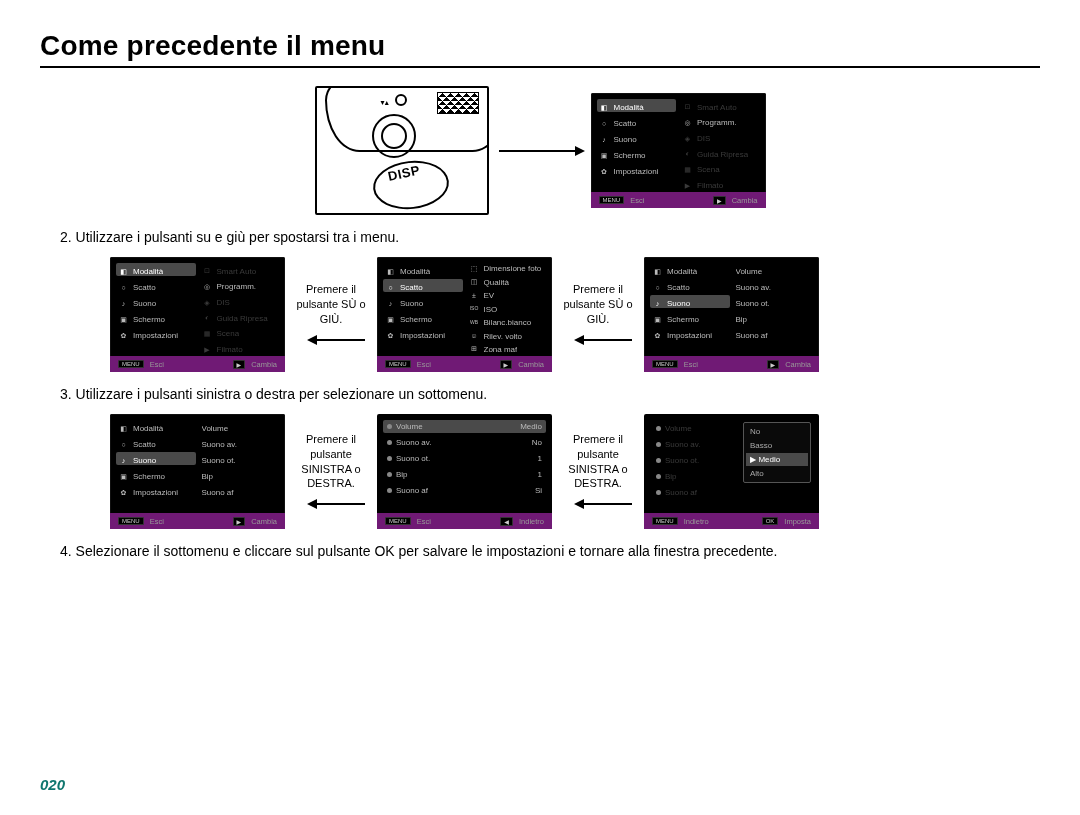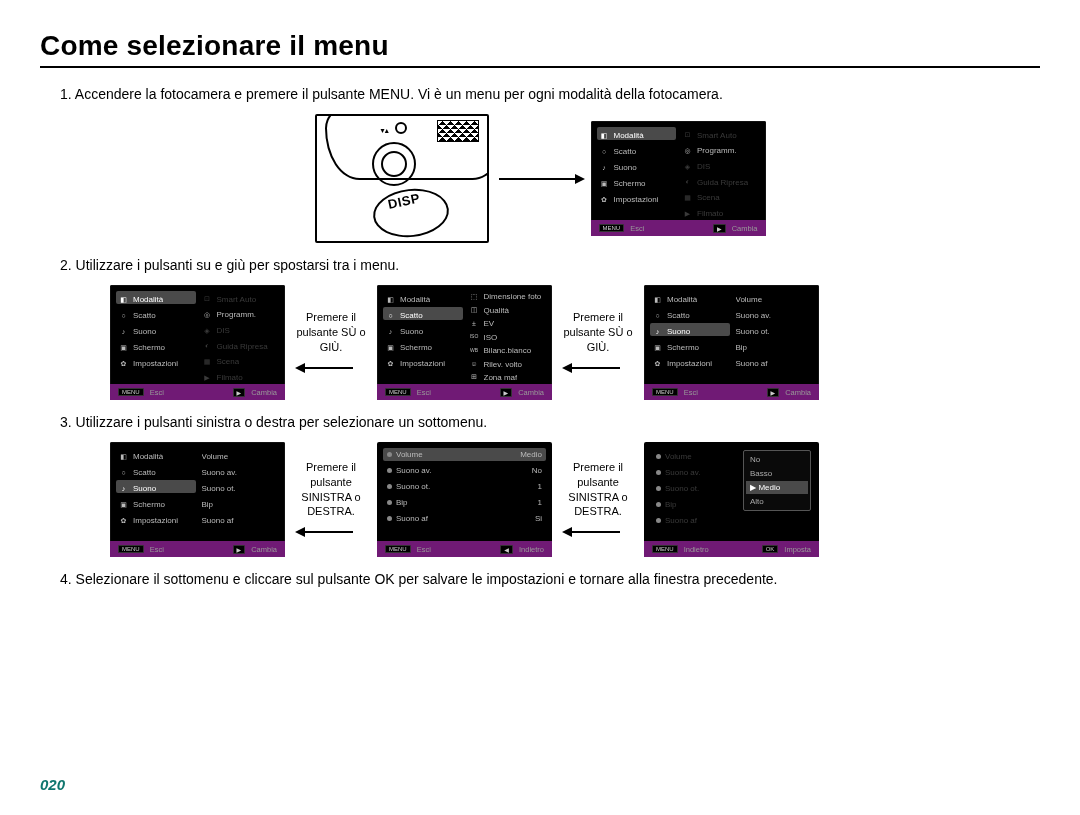--- a/index.html
+++ b/index.html
@@ -6,21 +6,21 @@
   .page{width:1080px;height:815px;box-sizing:border-box;padding:30px 40px;position:relative}
   .title{font-size:28px;font-weight:bold;letter-spacing:0.2px}
   .hr{border:none;border-top:2px solid #000;margin:4px 0 18px 0}
   .step{font-size:14px;margin:8px 0 12px 20px}
   .row{display:flex;align-items:center;justify-content:flex-start;margin-bottom:14px}
   .center{justify-content:center}
   .arrow-r{width:90px;height:14px;display:flex;align-items:center;justify-content:center;margin:0 4px}
   .arrow-l{width:60px;height:14px;display:flex;align-items:center;justify-content:center;margin:0 4px}
   .arrow-r svg,.arrow-l svg{display:block}
   .caption{font-size:11px;line-height:1.35;text-align:center;width:80px}
-  .capcol{display:flex;flex-direction:column;align-items:flex-start;gap:6px;margin:0 6px}
+  .capcol{display:flex;flex-direction:column;align-items:flex-end;gap:6px;margin:0 6px}
   .pagenum{position:absolute;bottom:22px;left:40px;font-size:15px;font-style:italic;font-weight:bold;color:#0f766e}
 
   
   .camera{width:170px;height:125px;border:2px solid #000;border-radius:2px;position:relative;background:#fff;overflow:hidden;margin-right:4px}
   .cam-body{position:absolute;left:8px;top:-10px;right:-20px;height:70px;border:2px solid #000;border-radius:26px 26px 40px 40px / 26px 26px 60px 60px}
   .cam-btn1{position:absolute;left:55px;top:26px;width:40px;height:40px;border:2px solid #000;border-radius:50%}
   .cam-btn1:after{content:"";position:absolute;inset:7px;border:2px solid #000;border-radius:50%}
   .cam-tiny{position:absolute;left:78px;top:6px;width:8px;height:8px;border:2px solid #000;border-radius:50%}
   .cam-checker{position:absolute;right:8px;top:4px;width:40px;height:20px;background:
     linear-gradient(45deg,#000 25%,transparent 25%) 0 0/8px 8px,
@@ -60,24 +60,23 @@
   .pop-box{position:absolute;right:8px;top:8px;width:62px;border:1px solid #555;border-radius:2px;background:#0a0a0a;display:flex;flex-direction:column;gap:1px;padding:2px}
   .pop-box .opt{padding:2px 4px;color:#aaa}
   .pop-box .opt.sel{background:#4a4a4a;color:#fff;border-radius:0}
 
   svg{overflow:visible}
 </style>
 </head>
 <body>
 <div class="page">
 
-<div class="title">Come selezionare il menu</div>
+<div class="title">Come precedente il menu</div>
 <hr class="hr">
 
-<div class="step">1. Accendere la fotocamera e premere il pulsante MENU. Vi è un menu per ogni modalità della fotocamera.</div>
 
 <div class="row center">
 
   <div class="camera">
     <div class="cam-body"></div>
     <div class="cam-checker"></div>
     <div class="cam-tiny"></div>
     <div class="cam-arrows">▾ ▴</div>
     <div class="cam-btn1"></div>
     <div class="cam-disp">

